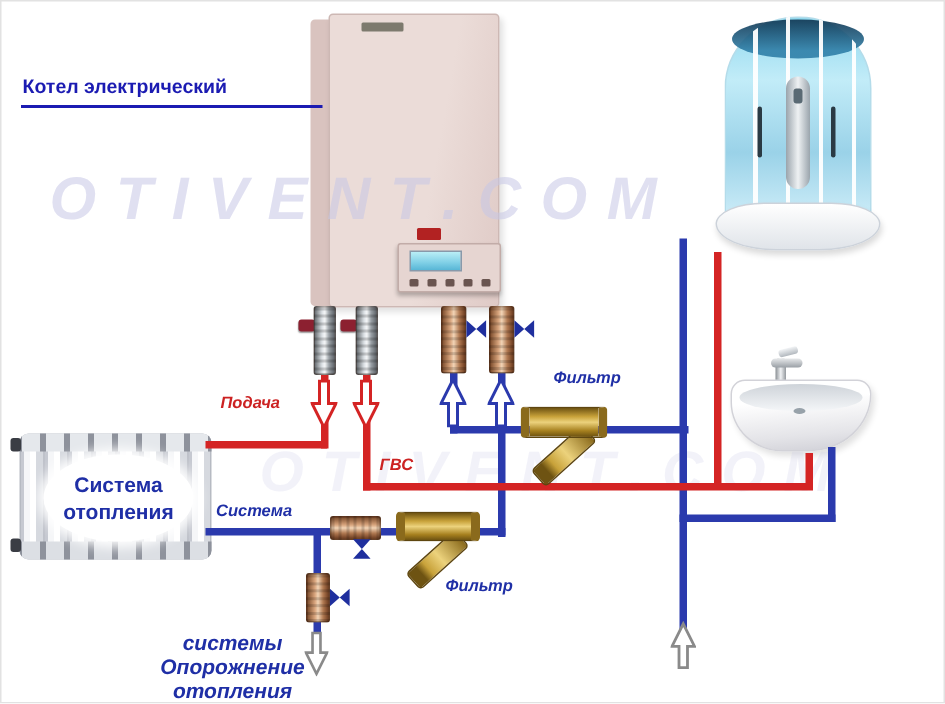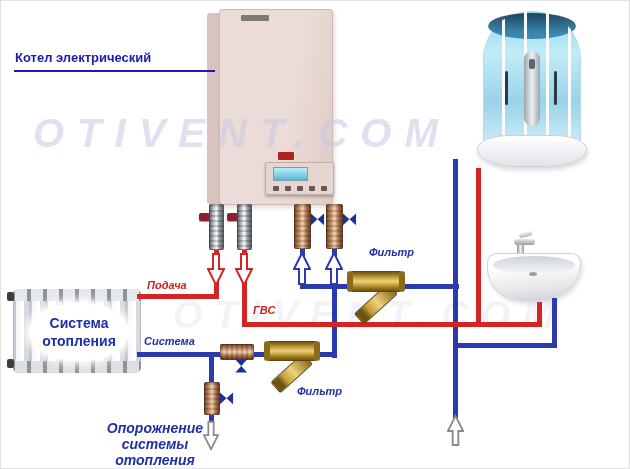--- a/index.html
+++ b/index.html
@@ -207,24 +207,24 @@
   <svg class="arrow" style="left:324px;top:250px;" width="18" height="34" viewBox="0 0 18 34">
       <path d="M6 33 H12 V18 H17 L9 2 L1 18 H6 Z" fill="#fff" style="stroke:var(--cold-pipe)" stroke-width="2"></path>
     </svg>
   <svg class="arrow" style="left:202px;top:420px;" width="16" height="30" viewBox="0 0 18 34">
       <path d="M6 1 H12 V16 H17 L9 32 L1 16 H6 Z" fill="#fff" style="stroke:var(--arrow-grey)" stroke-width="2"></path>
     </svg>
   <svg class="arrow" style="left:446px;top:413px;" width="17" height="32" viewBox="0 0 18 34">
       <path d="M6 33 H12 V18 H17 L9 2 L1 18 H6 Z" fill="#fff" style="stroke:var(--arrow-grey)" stroke-width="2"></path>
     </svg>
 
-  <div class="lbl red" style="left:146px;top:278px;">Подача</div>
+  <div class="lbl red" style="left:146px;top:262px;">Подача</div>
   <div class="lbl red" style="left:252px;top:303px;">ГВС</div>
   <div class="lbl blue" style="left:143px;top:334px;">Система</div>
   <div class="lbl blue" style="left:368px;top:245px;">Фильтр</div>
   <div class="lbl blue" style="left:296px;top:384px;">Фильтр</div>
   <div class="lbl blue lbl-drain">
+    <span>системы</span>
     <span>Опорожнение</span>
-    <span>системы</span>
     <span>отопления</span>
   </div>
 
 </div>
 
 </body></html>

